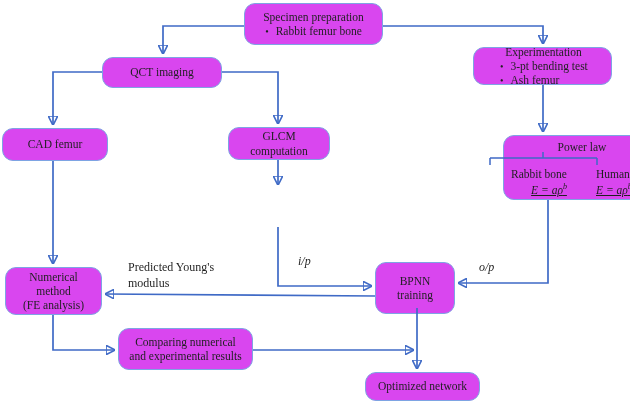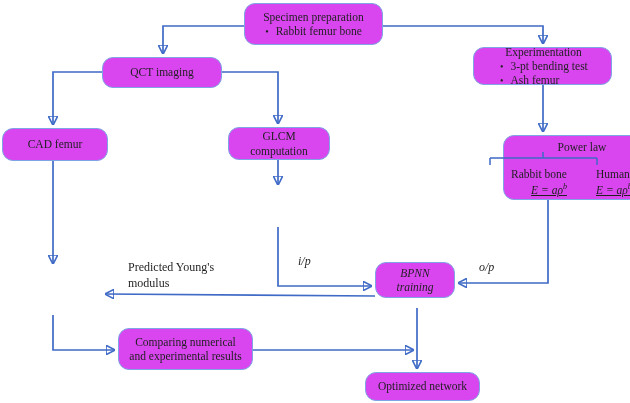--- a/index.html
+++ b/index.html
@@ -40,21 +40,21 @@
 
   
   #n-specimen{left:244px;top:3px;width:139px;height:42px;}
   #n-qct{left:102px;top:57px;width:120px;height:31px;}
   #n-exp{left:473px;top:47px;width:139px;height:38px;padding-left:2px;}
   #n-exp .bullets-left{margin-left:24px;}
   #n-cad{left:2px;top:128px;width:106px;height:33px;}
   #n-glcm{left:228px;top:127px;width:102px;height:33px;}
   #n-power{left:467px;top:135px;width:158px;height:65px;display:block;margin-left:36px;}
   #n-second{left:227px;top:188px;width:101px;height:39px;}
-  #n-bpnn{left:375px;top:262px;width:80px;height:36px;font-style:italic;}
+  #n-bpnn{left:375px;top:262px;width:80px;height:52px;}
   #n-numerical{left:5px;top:267px;width:97px;height:48px;}
   #n-comparing{left:118px;top:328px;width:135px;height:42px;}
   #n-optimized{left:365px;top:372px;width:115px;height:29px;}
 
   
   #n-power .pl-title{position:absolute;left:0;right:0;top:4px;text-align:center;}
   .pl-col{position:absolute;top:31px;text-align:left;line-height:1.3;}
   #pl-left{left:7px;text-align:right;}
   #pl-right{left:92px;}
   .formula{font-style:italic;text-decoration:underline;}
@@ -130,20 +130,25 @@
       <div class="formula"><span>E = aρ</span><sup>b</sup></div>
     </div>
   </div>
 
 
   <div class="node" id="n-bpnn">
     <div class="multiline">BPNN
 training</div>
   </div>
 
+  <div class="node" id="n-numerical">
+    <div class="multiline">Numerical
+method
+(FE analysis)</div>
+  </div>
 
   <div class="node" id="n-optimized">
     <div>Optimized network</div>
   </div>
 
   <div class="node" id="n-comparing">
     <div class="multiline">Comparing numerical
 and experimental results</div>
   </div>
 

